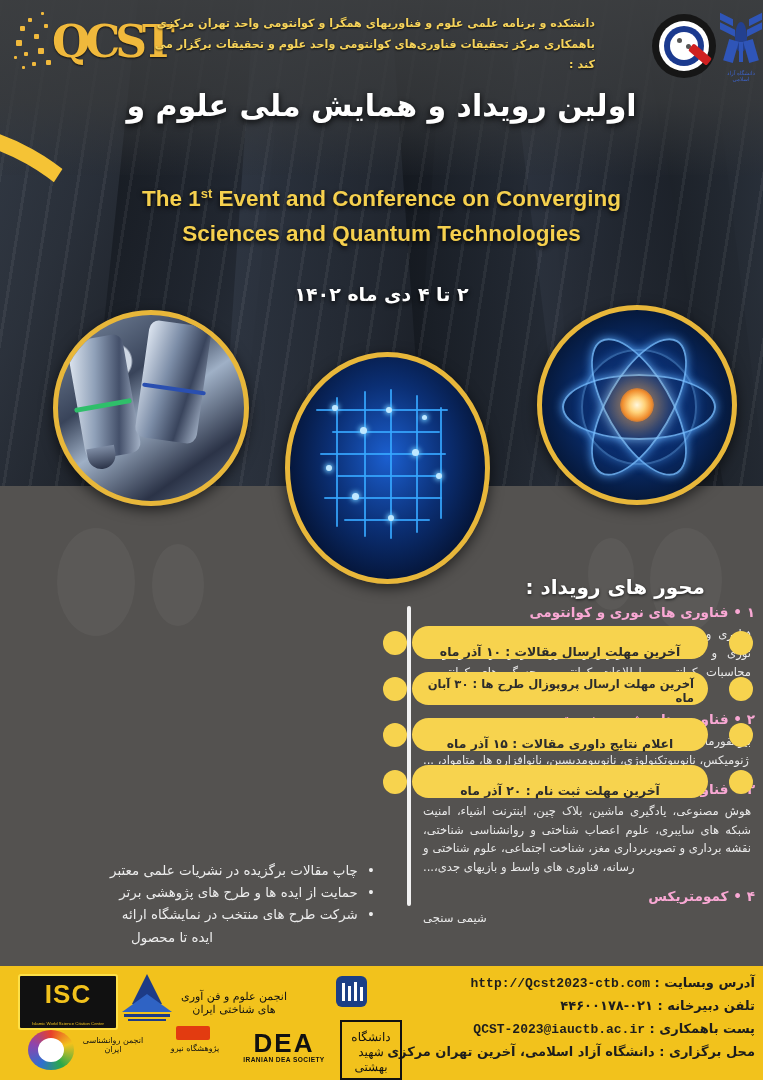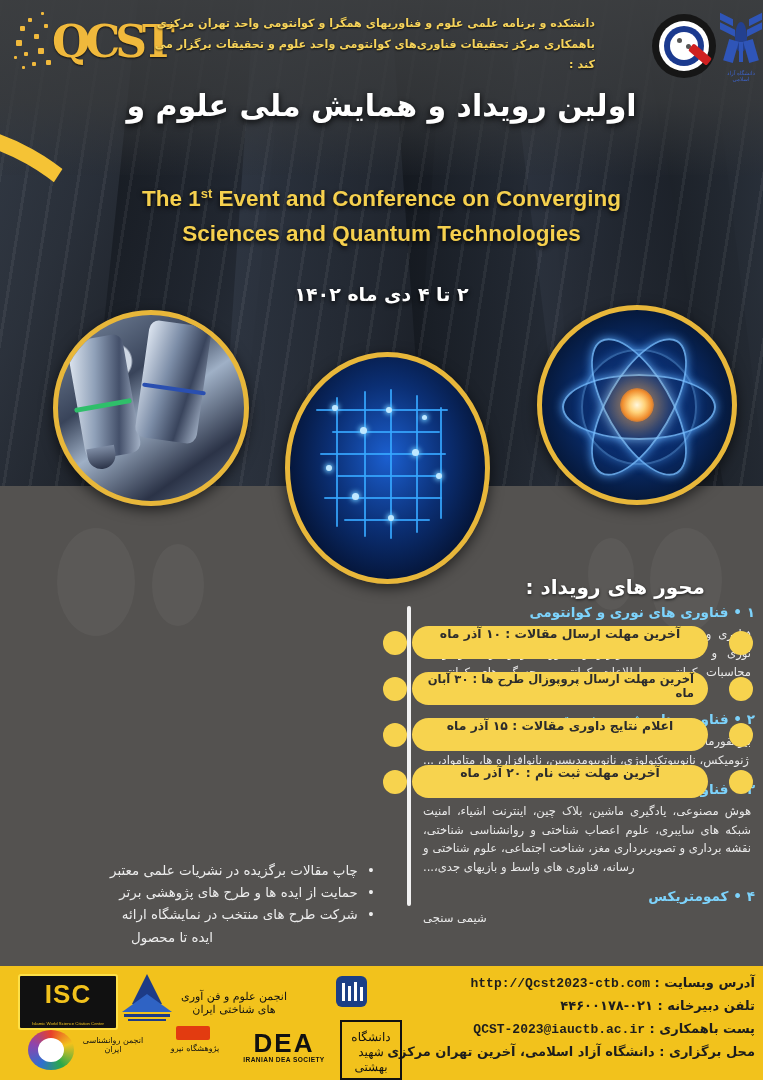--- a/index.html
+++ b/index.html
@@ -114,31 +114,31 @@
         box-shadow:0 0 22px 8px rgba(255,170,60,.6);}
 
   
   .topics-head{position:absolute;right:58px;top:575px;color:#fff;font-size:20px;font-weight:700;
         direction:rtl;text-shadow:0 1px 3px rgba(0,0,0,.7);}
   .benefits-head{position:absolute;right:412px;top:838px;color:#F5C335;font-size:16.5px;
         font-weight:700;direction:rtl;}
 
   
   .topics{position:absolute;right:8px;top:603px;width:338px;direction:rtl;text-align:right;}
-  .t-head{color:#7dd3fc;font-size:13.6px;font-weight:700;margin:0 0 3px 0;line-height:1.4;}
+  .t-head{color:#f9a8d4;font-size:13.6px;font-weight:700;margin:0 0 3px 0;line-height:1.4;}
   .t-body{color:#e9e9e9;font-size:11.6px;line-height:1.62;text-align:justify;
           text-align-last:left;margin:0 4px 10px 6px;}
   .t-sub{color:#e9e9e9;font-size:11.6px;line-height:1.6;text-align:left;margin:0 4px 2px 6px;}
 
   .divider{position:absolute;left:407px;top:606px;width:4px;height:300px;background:#f2f2f2;
            border-radius:2px;}
 
   
   .pill{position:absolute;height:33px;border-radius:17px;background:#F7D34E;
-        display:flex;align-items:flex-start;justify-content:center;
+        display:flex;align-items:flex-end;justify-content:center;
         color:#2c2c2c;font-size:12.4px;font-weight:700;direction:rtl;padding:0 14px;
         box-sizing:border-box;}
   .pdot{position:absolute;width:24px;height:24px;border-radius:50%;background:#F7D34E;}
 
   
   .benefits{position:absolute;right:388px;top:860px;width:366px;direction:rtl;text-align:right;}
   .b-item{color:#ededed;font-size:13.4px;line-height:1.58;margin-bottom:1px;}
   .b-item .bul{color:#ededed;margin-left:5px;}
   .b-cont{color:#ededed;font-size:13.4px;line-height:1.58;text-align:center;padding-right:40px;}
 

